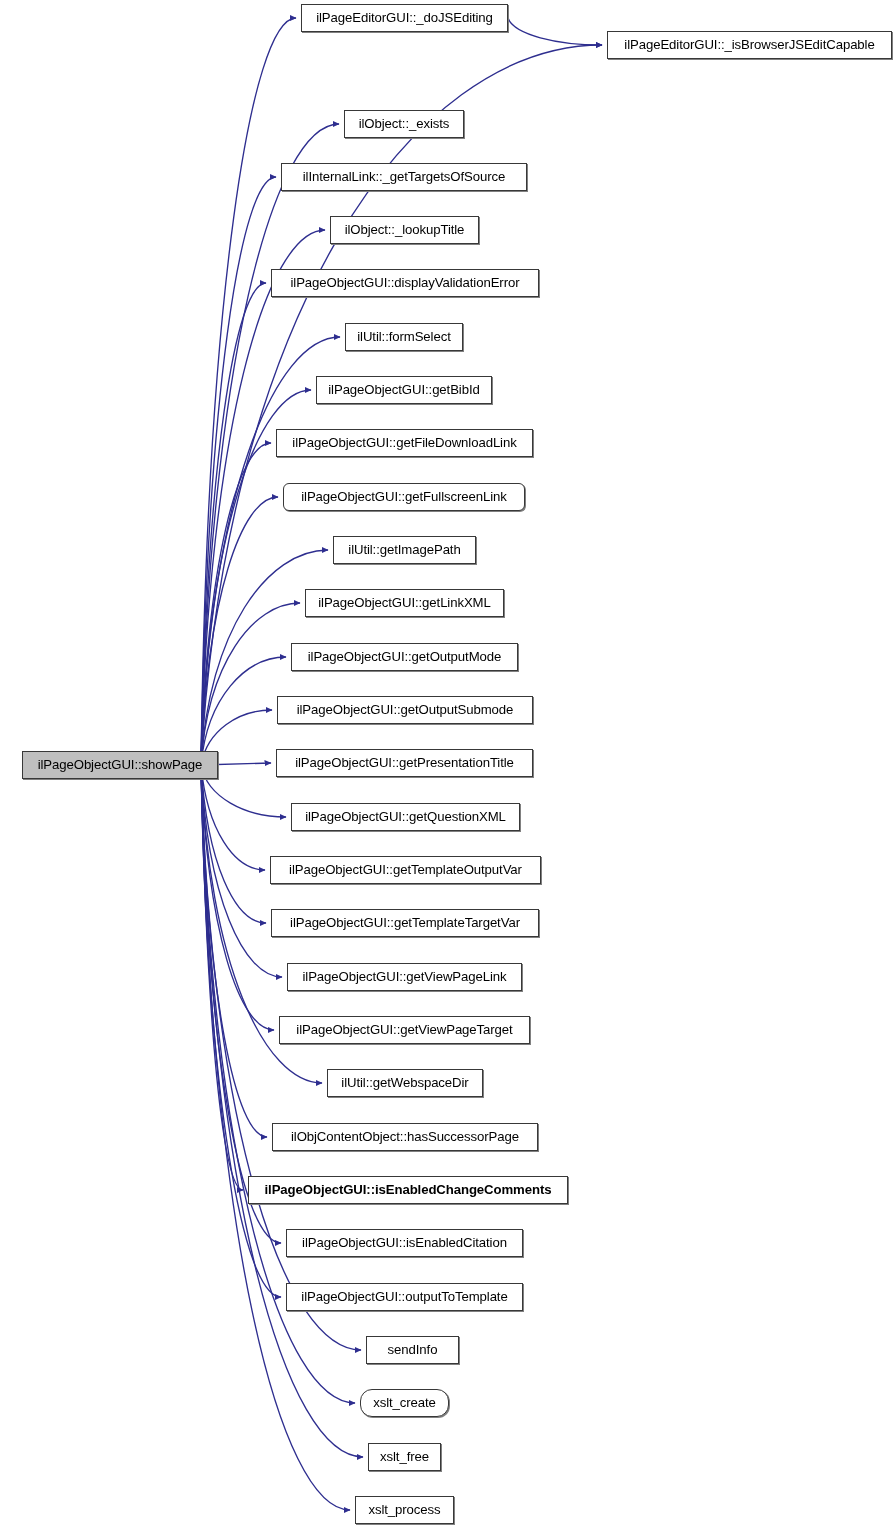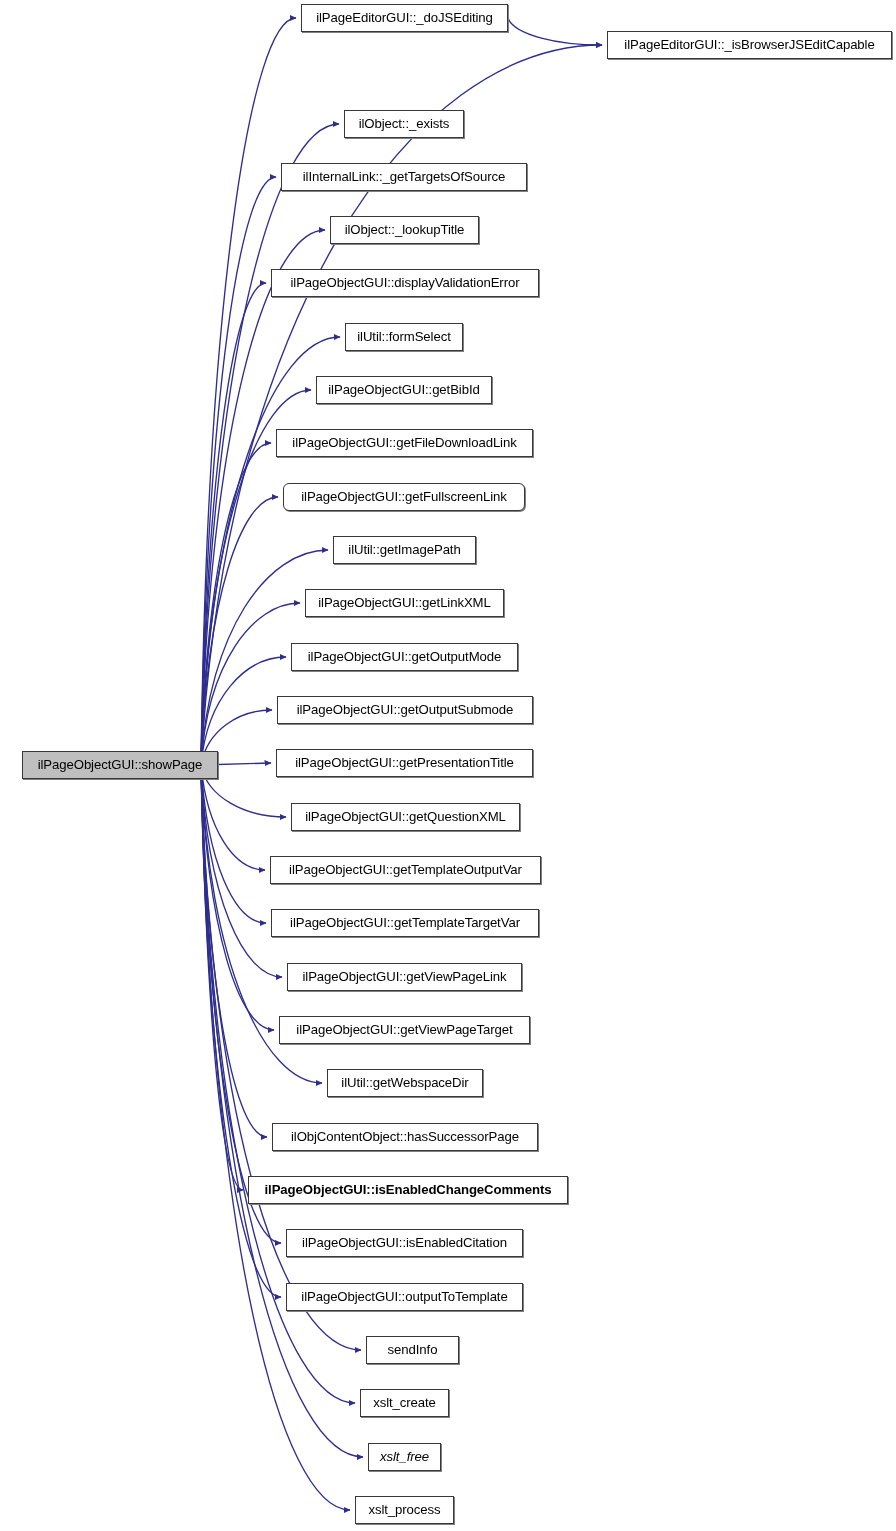--- a/index.html
+++ b/index.html
@@ -106,18 +106,18 @@
       <div class="node" style="left: 270px; top: 856px; width: 271px;">ilPageObjectGUI::getTemplateOutputVar</div>
       <div class="node" style="left: 271px; top: 909px; width: 268px;">ilPageObjectGUI::getTemplateTargetVar</div>
       <div class="node" style="left: 287px; top: 963px; width: 235px;">ilPageObjectGUI::getViewPageLink</div>
       <div class="node" style="left: 279px; top: 1016px; width: 251px;">ilPageObjectGUI::getViewPageTarget</div>
       <div class="node" style="left: 327px; top: 1069px; width: 156px;">ilUtil::getWebspaceDir</div>
       <div class="node" style="left: 272px; top: 1123px; width: 266px;">ilObjContentObject::hasSuccessorPage</div>
       <div class="node" style="left: 248px; top: 1176px; width: 320px; font-weight: bold;">ilPageObjectGUI::isEnabledChangeComments</div>
       <div class="node" style="left: 286px; top: 1229px; width: 237px;">ilPageObjectGUI::isEnabledCitation</div>
       <div class="node" style="left: 286px; top: 1283px; width: 237px;">ilPageObjectGUI::outputToTemplate</div>
       <div class="node" style="left: 366px; top: 1336px; width: 93px;">sendInfo</div>
-      <div class="node" style="left: 360px; top: 1389px; width: 89px;">xslt_create</div>
-      <div class="node" style="left: 368px; top: 1443px; width: 73px; font-style: italic;">xslt_free</div>
+      <div class="node" style="left: 360px; top: 1389px; width: 89px; border-radius: 12px;">xslt_create</div>
+      <div class="node" style="left: 368px; top: 1443px; width: 73px;">xslt_free</div>
       <div class="node" style="left: 355px; top: 1496px; width: 99px;">xslt_process</div>
       <div class="node" style="left: 607px; top: 31px; width: 285px;">ilPageEditorGUI::_isBrowserJSEditCapable</div>
     </div>
 </div>
 
 </body></html>

